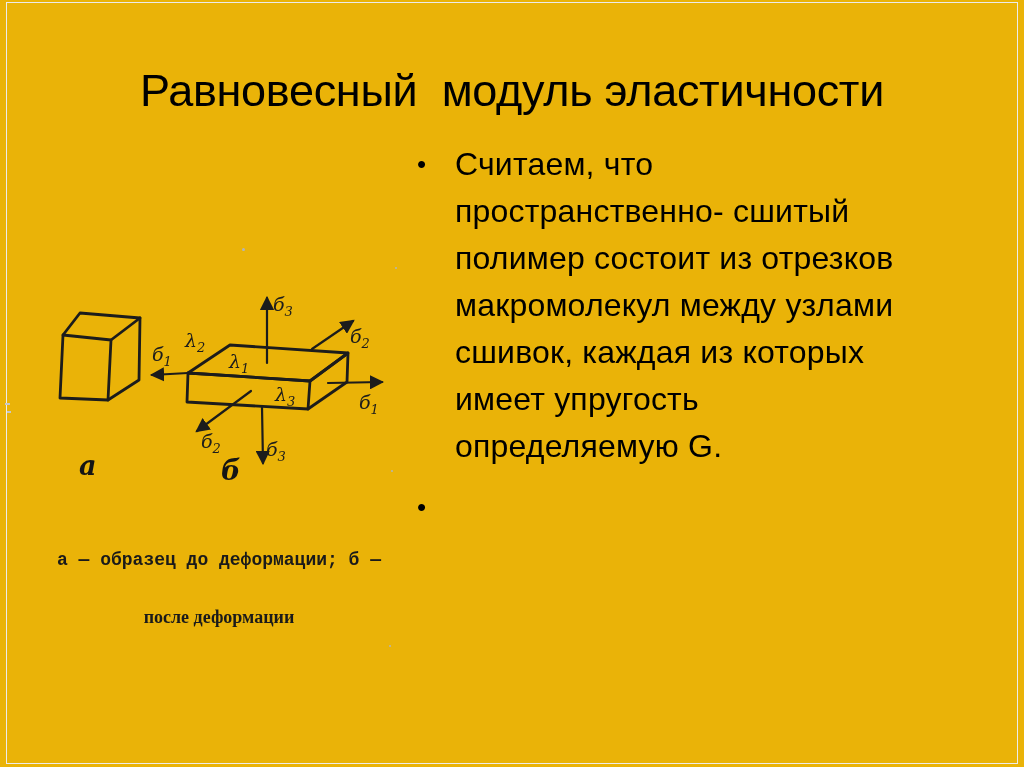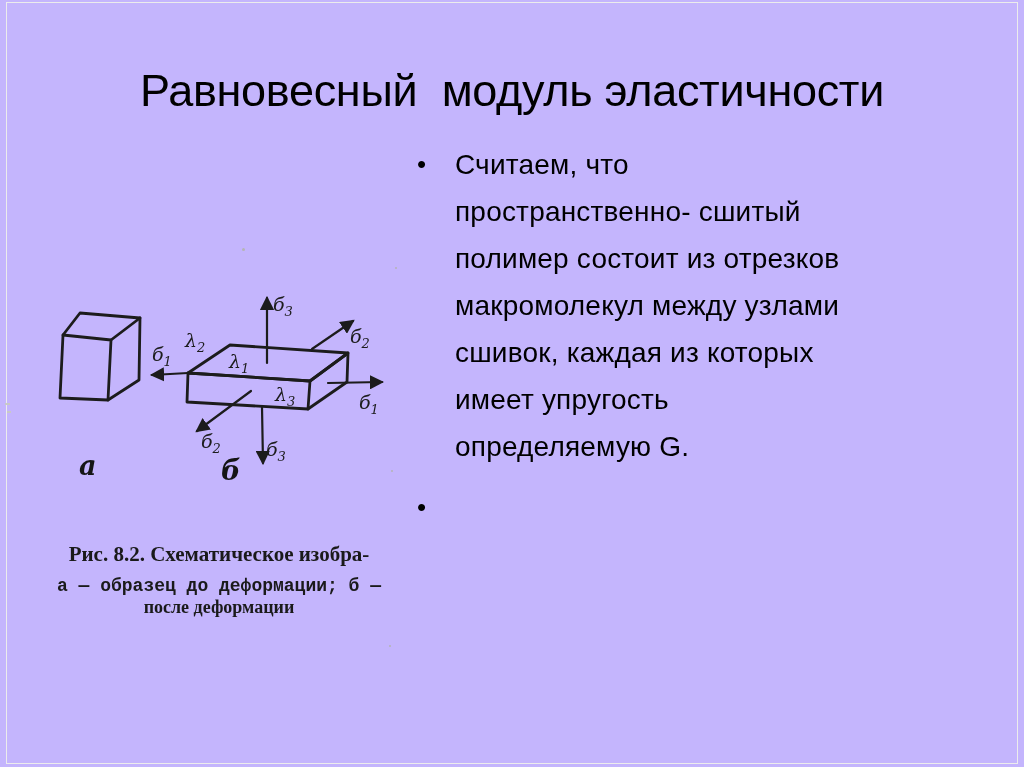--- a/index.html
+++ b/index.html
@@ -1,36 +1,36 @@
 <!DOCTYPE html>
 <html><head>
 <meta charset="utf-8">
 <style>
   html,body{margin:0;padding:0;background:#ffffff;}
-  .slide{position:relative;width:1024px;height:767px;background:#c4b5fd;overflow:hidden;
+  .slide{position:relative;width:1024px;height:767px;background:#eab308;overflow:hidden;
          font-family:"Liberation Sans",sans-serif;color:#000;}
   .frame{position:absolute;left:6px;top:2px;right:6px;bottom:3px;border:1px solid #ececec;pointer-events:none;}
   .title{position:absolute;left:20px;right:20px;top:66px;text-align:center;
          font-size:45px;line-height:1.1;color:#000;white-space:pre-wrap;letter-spacing:-0.3px;}
   .bullets{position:absolute;left:417px;top:141px;width:575px;}
   .bullet{display:flex;align-items:flex-start;}
   .bullet.first{margin-bottom:14px;}
   .bullet-marker{width:38px;flex:0 0 38px;font-size:26px;line-height:47px;}
-  .bullet-text{font-size:28px;line-height:47px;white-space:pre-line;letter-spacing:0.2px;}
+  .bullet-text{font-size:32px;line-height:47px;white-space:pre-line;letter-spacing:0.2px;}
   .fig-svg{position:absolute;left:35px;top:235px;}
   .fig-line{stroke:#1c1c1c;fill:none;stroke-linecap:round;stroke-linejoin:round;}
   .body-line{stroke-width:2.8;}
   .arrow-line{stroke-width:2.2;}
   .fig-label{font-family:"DejaVu Serif",serif;font-style:italic;font-size:19px;fill:#1c1c1c;}
   .fig-label .sub{font-size:13px;}
   .panel-label{font-family:"DejaVu Serif",serif;font-style:italic;font-weight:700;font-size:27px;fill:#151515;}
   .caption{position:absolute;left:38px;top:541px;width:362px;text-align:center;
            font-family:"Liberation Serif",serif;font-weight:700;color:#1a1a1a;}
   .caption .big{font-size:21px;line-height:26px;}
-  .caption .small{font-size:18px;line-height:21px;}
+  .caption .small{font-size:18px;line-height:21px;margin-top:36px;}
   .caption .gap{margin-top:9px;font-family:Liberation Mono, monospace;}
   .speck{position:absolute;background:#b5b5b5;border-radius:50%;}
   .dash{position:absolute;background:#c8c8c8;}
 </style>
 </head>
 <body>
 
 <div class="slide">
   <div class="frame"></div>
 
@@ -87,21 +87,20 @@
     <text class="fig-label" x="238" y="76"><tspan>б</tspan><tspan class="sub" dy="5">3</tspan></text>
     <text class="fig-label" x="231" y="221"><tspan>б</tspan><tspan class="sub" dy="5">3</tspan></text>
     <text class="fig-label" x="150" y="112"><tspan>λ</tspan><tspan class="sub" dy="5">2</tspan></text>
     <text class="fig-label" x="194" y="133"><tspan>λ</tspan><tspan class="sub" dy="5">1</tspan></text>
     <text class="fig-label" x="240" y="166"><tspan>λ</tspan><tspan class="sub" dy="5">3</tspan></text>
     <text class="panel-label" x="44" y="240">а</text>
     <text class="panel-label" x="186" y="245">б</text>
   </svg>
 
   <div class="caption">
-    <div class="big">Рис. 8.2. Схематическое изобра-</div>
     <div class="small gap">а — образец до деформации; б —</div>
     <div class="small">после деформации</div>
   </div>
 
   <div class="speck" style="left:242px;top:248px;width:3px;height:3px;"></div>
   <div class="speck" style="left:395px;top:267px;width:2px;height:2px;"></div>
   <div class="speck" style="left:391px;top:470px;width:2px;height:2px;"></div>
   <div class="speck" style="left:389px;top:645px;width:2px;height:2px;"></div>
   <div class="dash" style="left:5px;top:403px;width:5px;height:2px;"></div>
   <div class="dash" style="left:7px;top:411px;width:4px;height:2px;"></div>

